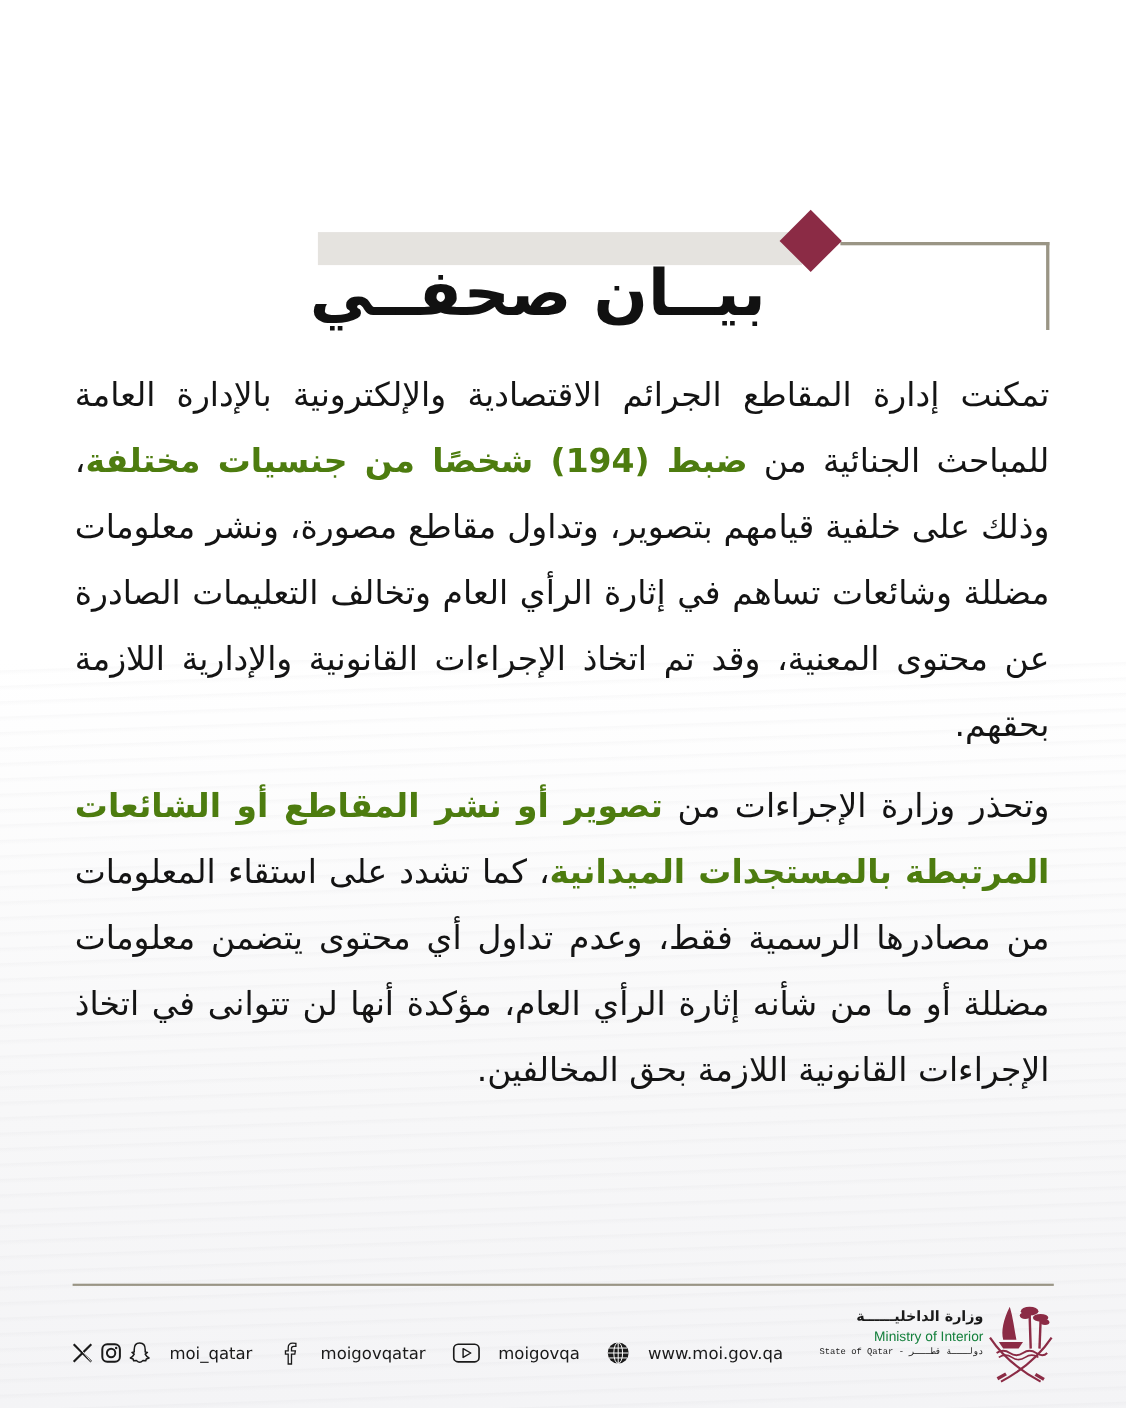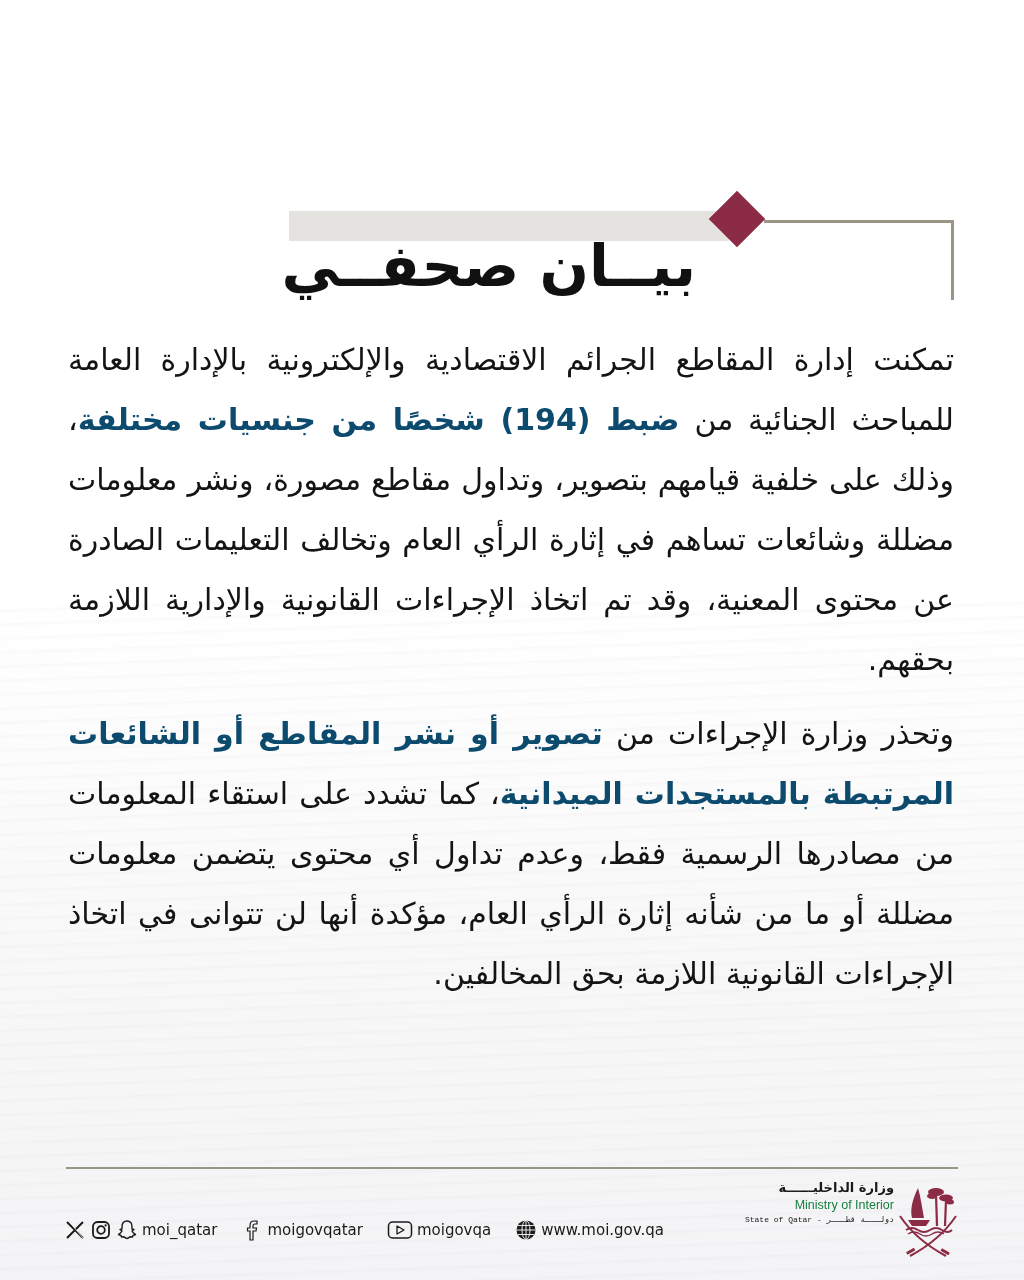--- a/index.html
+++ b/index.html
@@ -94,21 +94,21 @@
       color: #141414;
       z-index: 2;
     }
     .para {
       margin: 0;
     }
     .para + .para {
       margin-top: 14px;
     }
     .hl {
-      color: #0c4a6e;
+      color: #4d7c0f;
       font-weight: bold;
     }
     
     .footer-rule {
       position: absolute;
       left: 66px;
       top: 1167px;
       width: 892px;
       height: 2px;
       background: #9a9585;
@@ -135,33 +135,34 @@
       display: inline-flex;
       align-items: center;
       justify-content: center;
       width: 22px;
       height: 22px;
       margin-right: 4px;
     }
     .f-icon svg { display: block; }
     .f-label {
       white-space: nowrap;
+      margin-left: 12px;
     }
     .logo {
       position: absolute;
       left: 780px;
       top: 1180px;
       width: 180px;
       height: 80px;
       z-index: 2;
     }
     .logo-text {
       position: absolute;
       right: 66px;
-      top: 0;
+      top: 10px;
       text-align: right;
       white-space: nowrap;
     }
     .logo-ar {
       direction: rtl;
       font-family: "DejaVu Sans", sans-serif;
       font-size: 13px;
       font-weight: bold;
       color: #1a1a1a;
       line-height: 16px;

